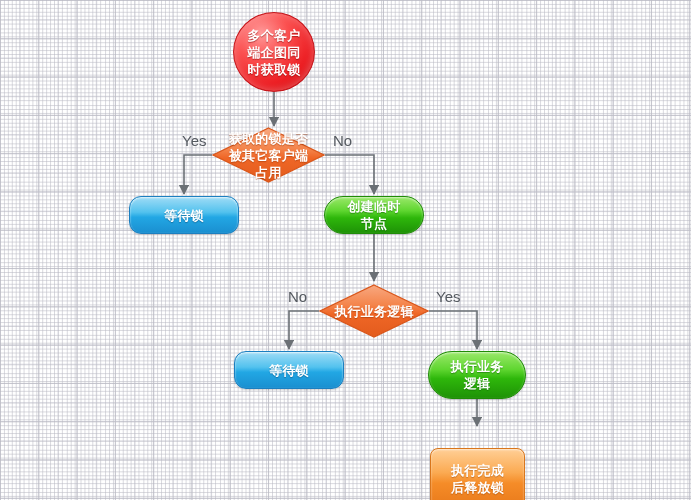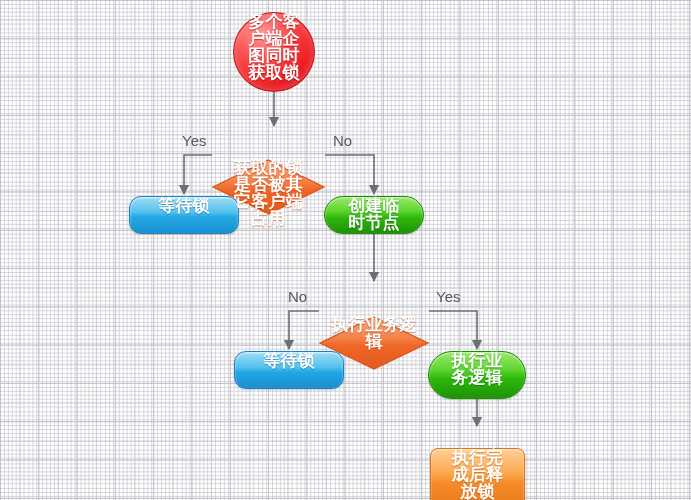--- a/index.html
+++ b/index.html
@@ -47,23 +47,24 @@
     left: 0; top: 0;
     width: 691px;
     height: 500px;
     pointer-events: none;
   }
 
   .node {
     position: absolute;
     box-sizing: border-box;
     display: flex;
+    align-items: center;
     justify-content: center;
     text-align: center;
-    font-size: 17px;
+    font-size: 13px;
     line-height: 17px;
     font-weight: bold;
     color: #ffffff;
     letter-spacing: 0.2px;
   }
 
   
   .node-start {
     border-radius: 50%;
     background:
@@ -71,21 +72,20 @@
     border: 1px solid #c3151a;
     box-shadow: inset 0 0 10px rgba(255,255,255,0.35);
     text-shadow: 0 1px 1px rgba(120,0,0,0.55);
     padding: 0 8px;
   }
 
   
   .node-decision {
     background: transparent;
     color: #ffffff;
-    margin-top: 32px;
   }
   .node-decision .diamond-shape {
     position: absolute;
     inset: 0;
   }
   .node-decision .diamond-label {
     position: relative;
     z-index: 2;
     width: 76%;
     text-shadow: 0 1px 1px rgba(150,50,0,0.5);

